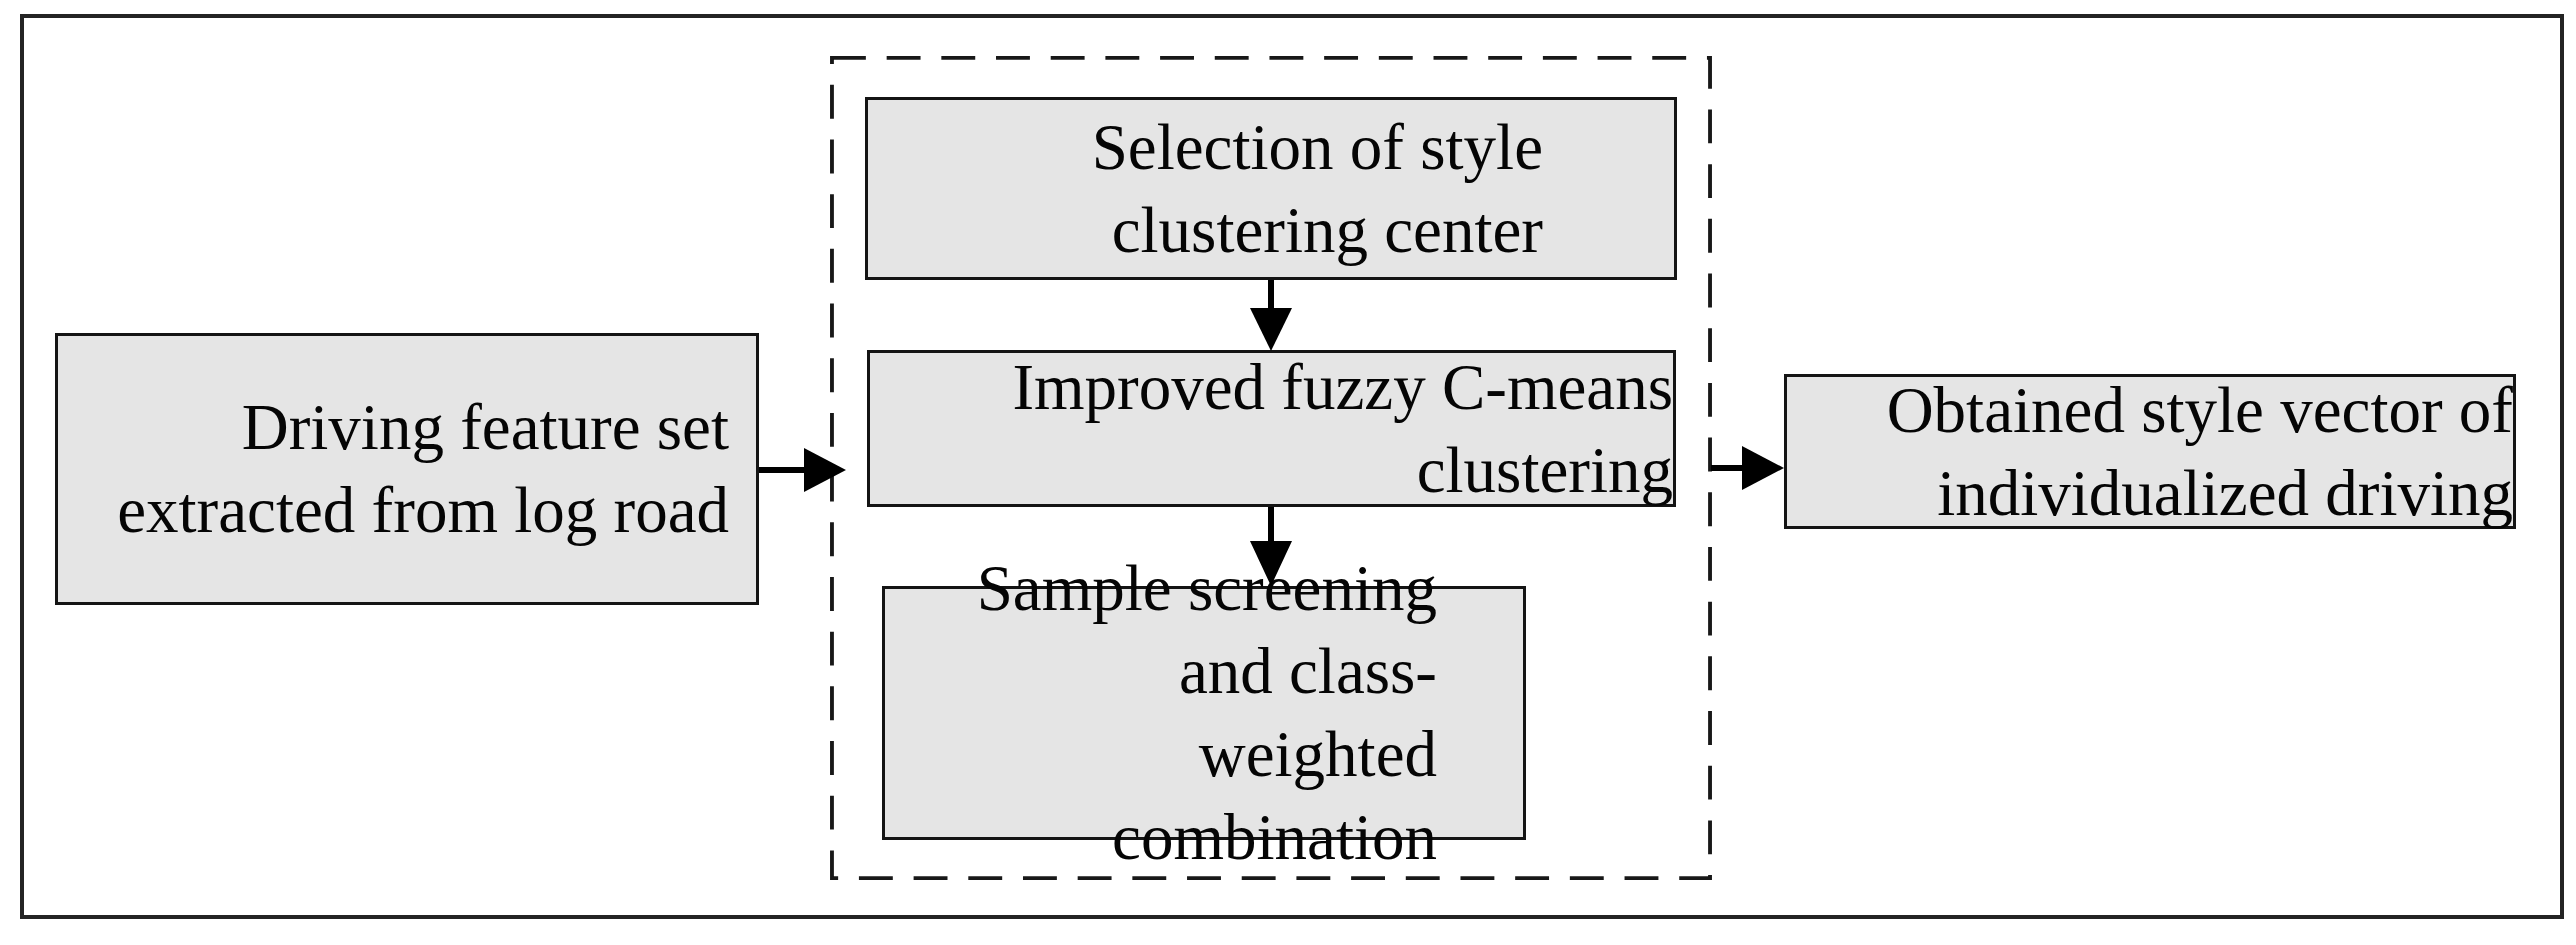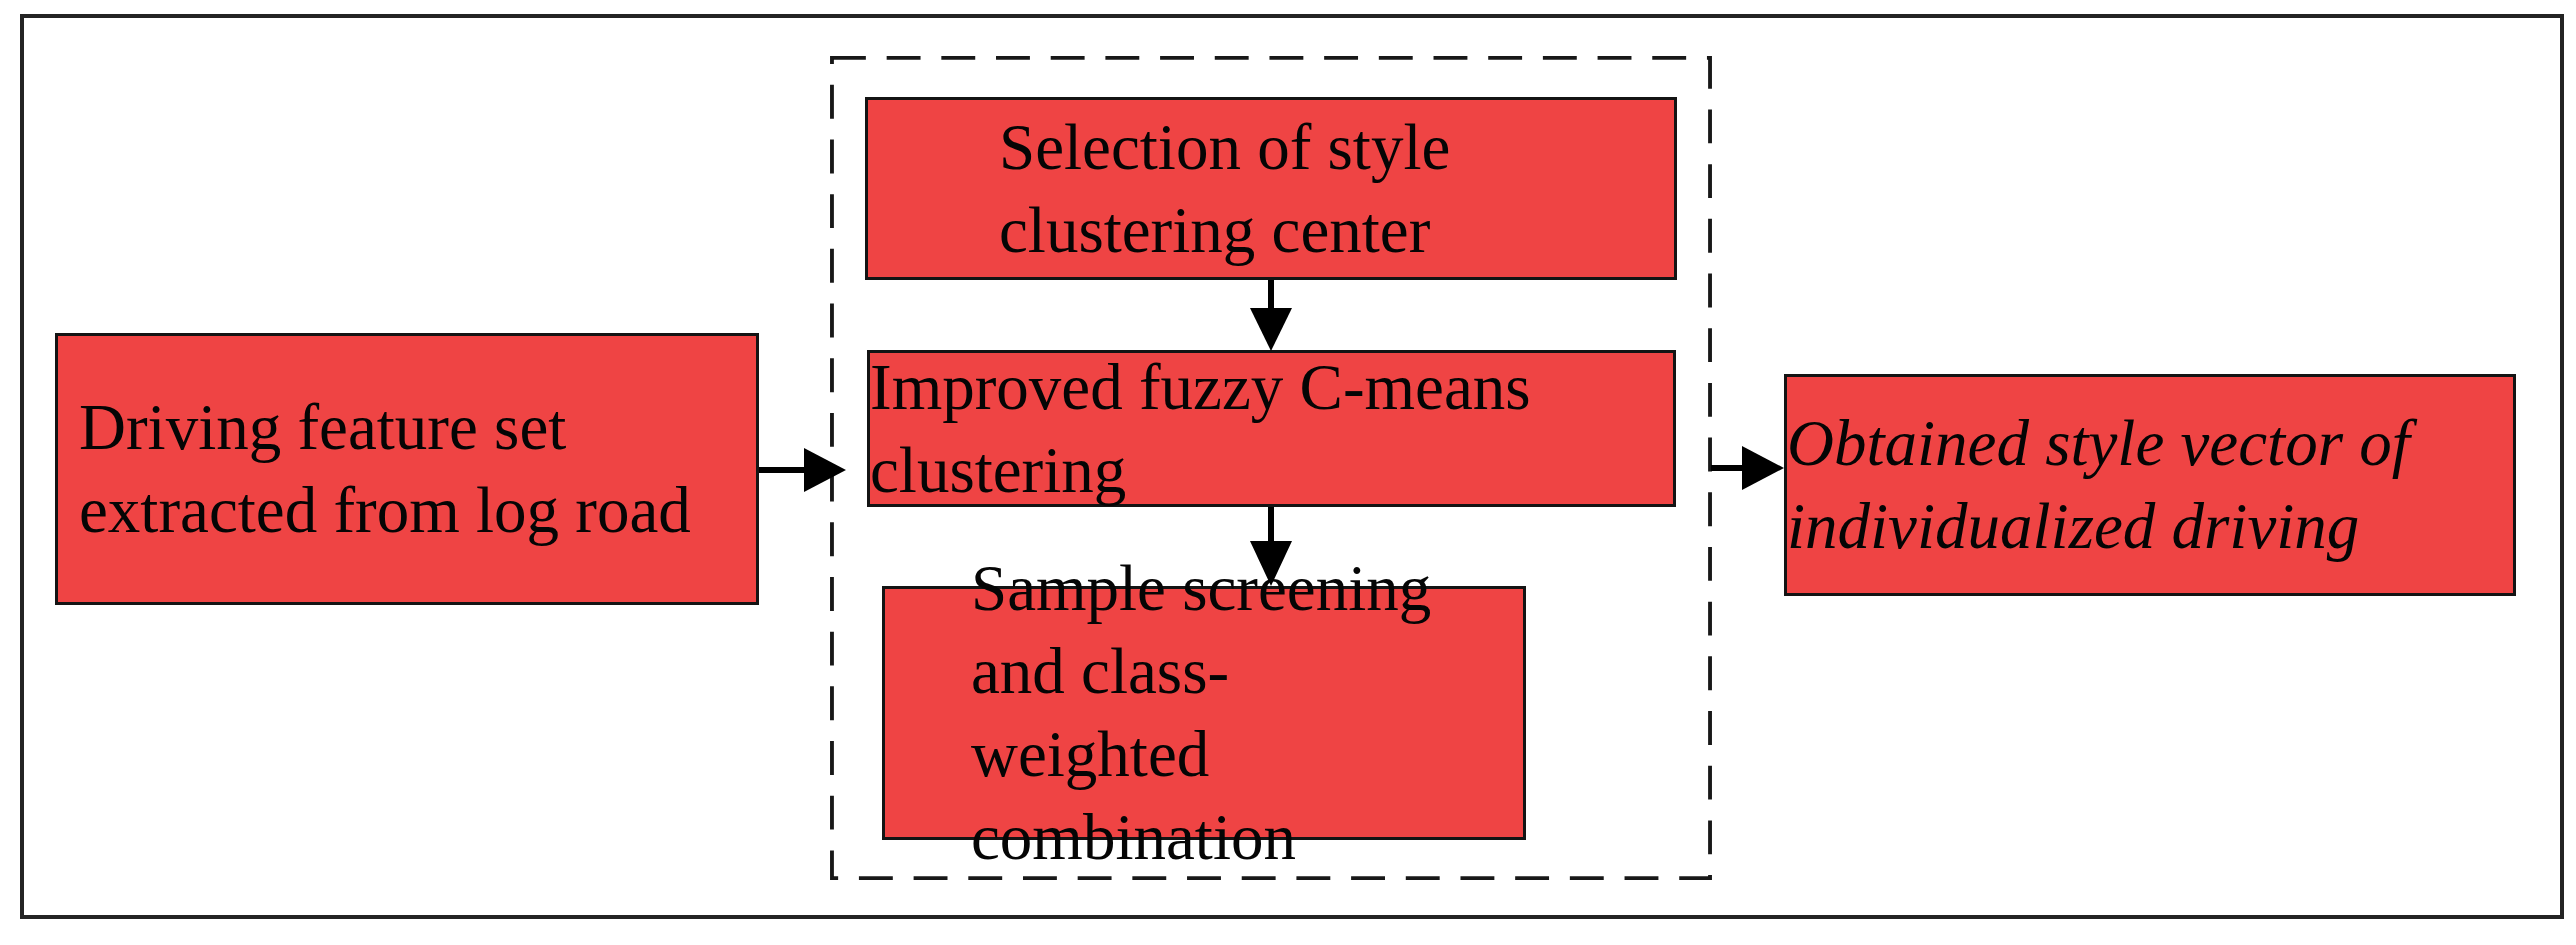--- a/index.html
+++ b/index.html
@@ -21,33 +21,33 @@
     top: 14px;
     width: 2544px;
     height: 905px;
     border: 4.6px solid #242424;
     box-sizing: border-box;
   }
   .node {
     position: absolute;
     box-sizing: border-box;
     border: 3.1px solid #141414;
-    background: #ef4444;
+    background: #e5e5e5;
     display: flex;
     align-items: center;
     justify-content: center;
-    text-align: left;
+    text-align: right;
     font-size: 65px;
     line-height: 83px;
   }
-  .node-input  { left: 55px;   top: 333px; width: 704px;  height: 272px; padding: 0 21px; }
+  .node-input  { left: 55px;   top: 333px; width: 704px;  height: 272px; padding: 0 27px; }
   .node-step1  { left: 865px; top: 97px; width: 812px; height: 183px; padding: 0 131px; }
   .node-step2  { left: 867px; top: 350px; width: 809px; height: 157px; }
   .node-step3  { left: 882px; top: 586px; width: 644px; height: 254px; padding: 0 86px; }
-  .node-output { left: 1784px; top: 374px; width: 732px;  height: 222px; font-style: italic; }
+  .node-output { left: 1784px; top: 374px; width: 732px;  height: 155px; }
   .dashed-group {
     position: absolute;
     left: 828px;
     top: 54px;
   }
   .arrow-part { position: absolute; }
   .shaft { background: #000000; }
   .shaft-h1 { left: 759px;  top: 467px; width: 48px; height: 6.2px; }
   .head-h1  { left: 804px; top: 448px; width: 0; height: 0;
               border-top: 22.3px solid transparent; border-bottom: 22.3px solid transparent;

